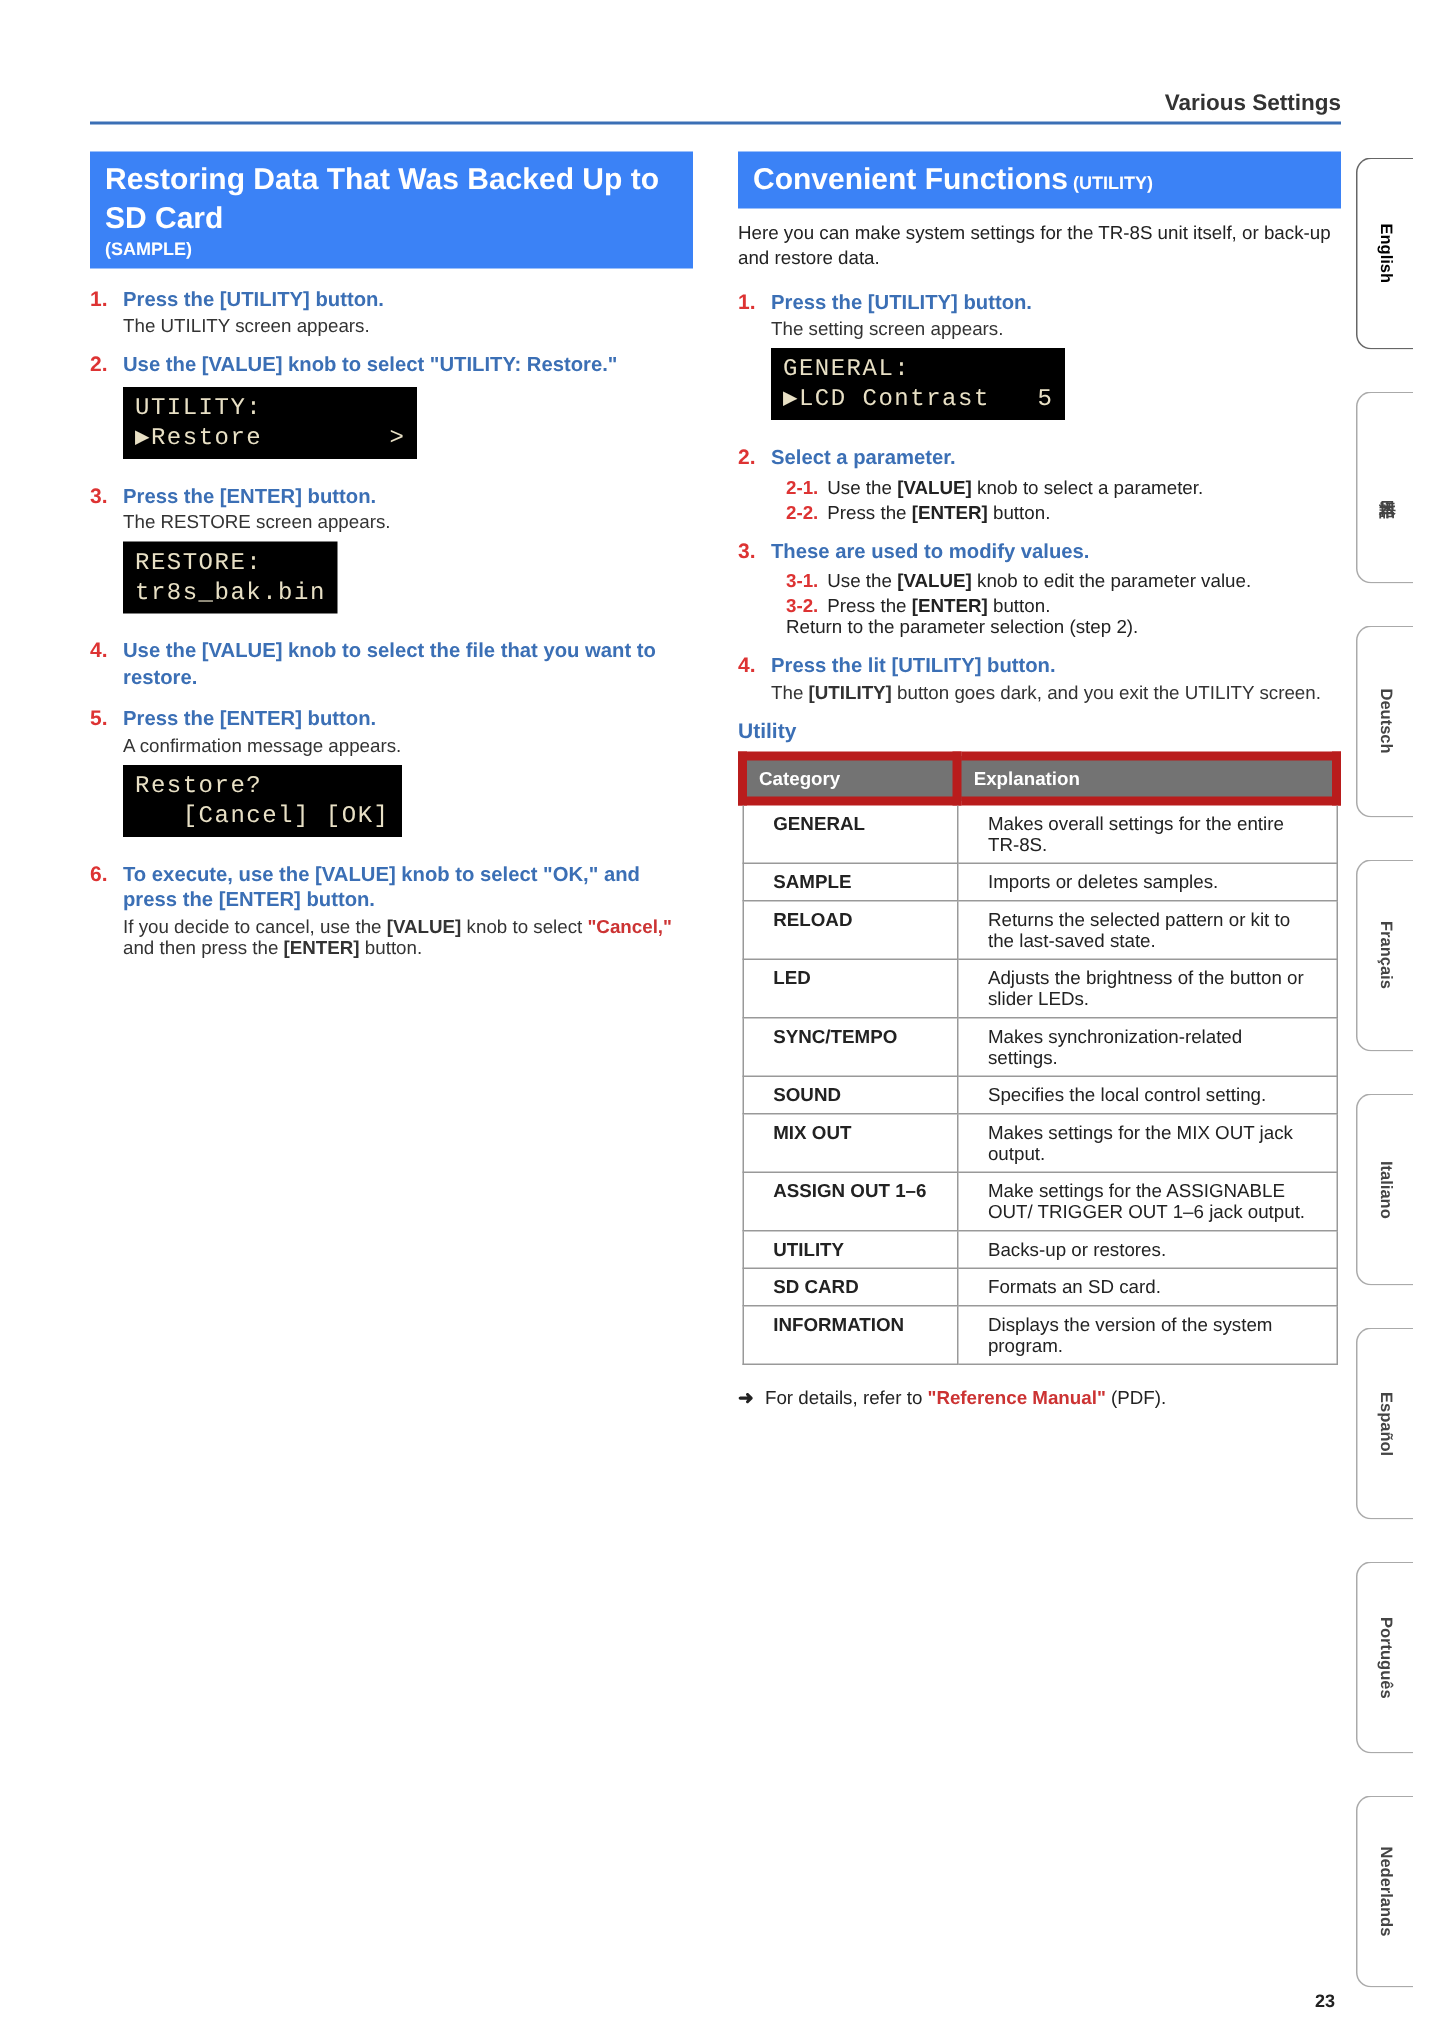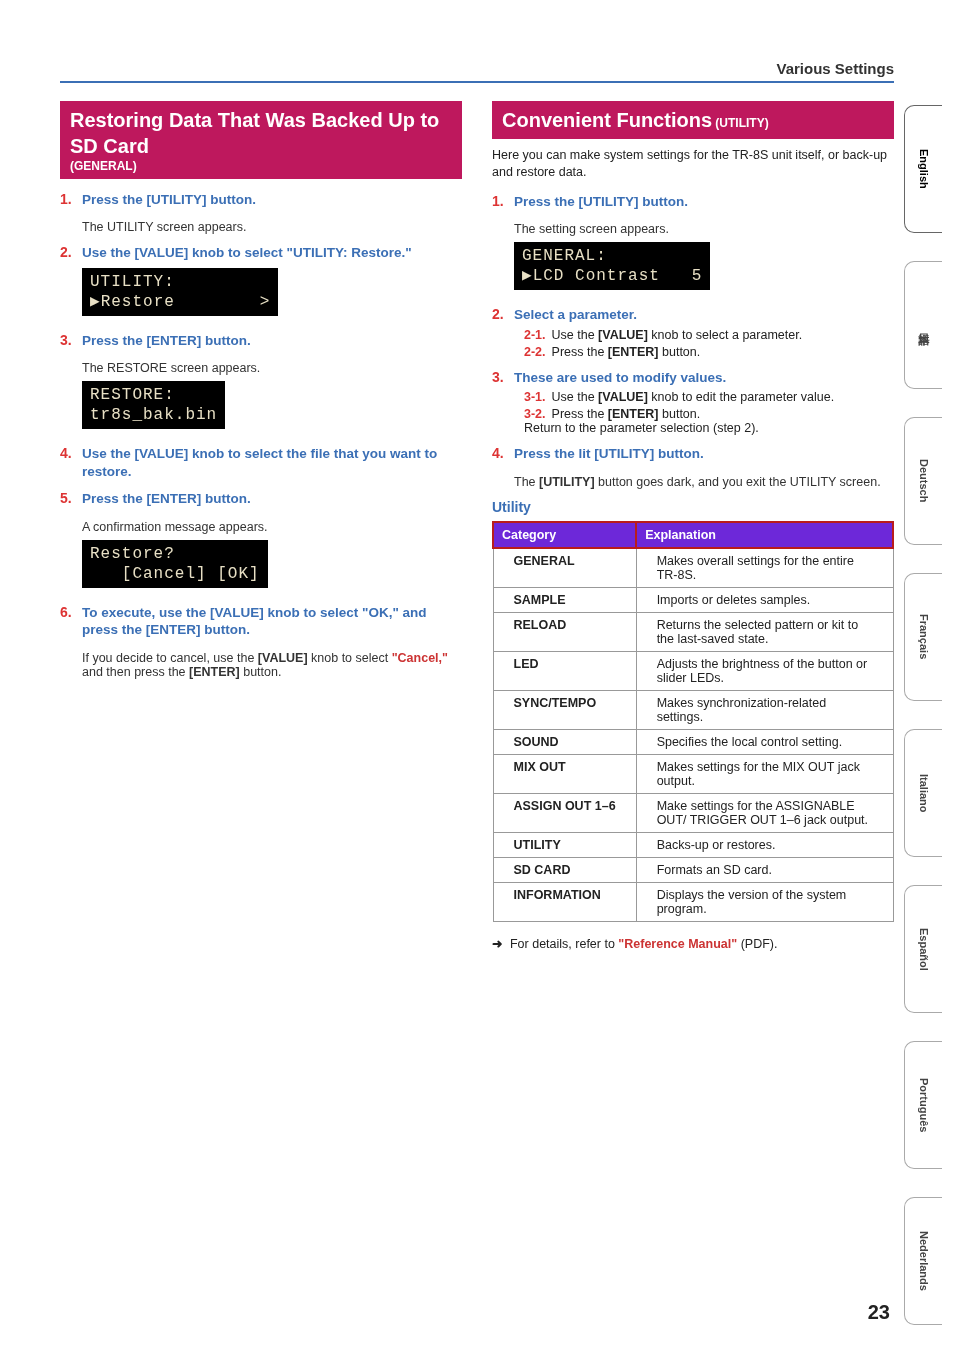--- a/index.html
+++ b/index.html
@@ -18,36 +18,36 @@
     font-weight: 700;
     font-size: 15px;
     color: #333;
     padding-bottom: 4px;
     border-bottom: 2px solid #3b6fb5;
     margin-bottom: 18px;
   }
   .columns { display: flex; gap: 30px; }
   .col { flex: 1; }
   .block-title {
-    background: #be185d;
+    background: #3b82f6;
     color: #fff;
     padding: 6px 10px 4px 10px;
     font-weight: 500;
     line-height: 1.3;
   }
   .block-title .big { font-size: 20px; font-weight: 700; font-family: "Segoe UI", Arial, sans-serif; font-stretch: condensed; }
   .block-title .small { font-size: 12px; font-weight: 600; }
   ol.steps { list-style: none; margin: 12px 0 0 0; }
   ol.steps > li { margin: 0 0 10px 0; padding-left: 22px; position: relative; }
   ol.steps > li .num {
     position: absolute; left: 0; top: 0;
     color: #d33; font-weight: 700; font-size: 14px;
   }
   ol.steps > li .step-head { font-weight: 700; color: #3b6fb5; font-size: 13.5px; line-height: 1.3; }
-  ol.steps > li .step-sub { font-size: 12.5px; color: #333; margin-top: 12px; }
+  ol.steps > li .step-sub { font-size: 12.5px; color: #333; margin-top: 2px; }
   .lcd {
     display: inline-block;
     background: #000000;
     color: #e8e0c5;
     font-family: "Courier New", monospace;
     font-size: 16px;
     line-height: 1.25;
     padding: 4px 8px;
     margin: 6px 0 6px 0;
     white-space: pre;
@@ -55,57 +55,57 @@
   }
   .sub-steps { margin-top: 4px; }
   .sub-step { margin: 3px 0 3px 10px; font-size: 12.5px; }
   .sub-step .snum { color: #d33; font-weight: 700; margin-right: 6px; }
   .section-label {
     color: #3b6fb5; font-weight: 700; font-size: 14px; margin: 10px 0 6px 0;
   }
   table.util {
     border-collapse: collapse; width: 100%; font-size: 12.5px;
   }
-  table.util th { background: #6d28d9; color: #fff; font-weight: 700; text-align: left; padding: 5px 8px; border: 2px solid #b91c1c; }
+  table.util th { background: #737373; color: #fff; font-weight: 700; text-align: left; padding: 5px 8px; border: 6px solid #b91c1c; }
   table.util td { padding: 5px 20px; border: 1px solid #999; vertical-align: top; }
   table.util td:first-child { font-weight: 700; white-space: nowrap; }
   .footnote { font-size: 12.5px; margin-top: 14px; }
   .footnote .arrow { font-weight: 700; margin-right: 4px; }
   .sidebar {
     position: absolute; right: 12px; top: 105px; width: 38px;
     display: flex; flex-direction: column; gap: 28px;
   }
   .lang-tab {
     border: 1px solid #aaa; border-right: none;
     border-radius: 10px 0 0 10px;
     height: 128px;
     display: flex; align-items: center; justify-content: center;
     font-size: 11px; color: #444; font-weight: 600;
   }
   .lang-tab span { writing-mode: vertical-rl; }
   .lang-tab.active { border-color: #666; color: #000; font-weight: 700; }
   .page-num {
-    position: absolute; right: 64px; bottom: 26px;
-    font-weight: 700; font-size: 20px;
+    position: absolute; right: 64px; bottom: 9px;
+    font-weight: 700; font-size: 12px;
   }
   .red { color: #c33; font-weight: 700; }
   .bold { font-weight: 700; }
   .intro { font-size: 12.5px; margin: 8px 0 6px 0; line-height: 1.35; }
 </style>
 </head>
 <body>
 
 <div class="header-right">Various Settings</div>
 
 <div class="columns">
 
   <div class="col">
     <div class="block-title">
       <div class="big">Restoring Data That Was Backed Up to SD Card</div>
-      <div class="small">(GENERAL)</div>
+      <div class="small">(SAMPLE)</div>
     </div>
     <ol class="steps" id="left-steps">
         <li>
           <span class="num">1.</span>
     <div class="step-head">Press the [UTILITY] button.</div>
           <div class="step-sub">The UTILITY screen appears.</div>
         </li>
         <li><span class="num">2.</span>
     <div class="step-head">Use the [VALUE] knob to select "UTILITY: Restore."</div><div class="lcd">UTILITY:
 ▶Restore        &gt;</div></li>

